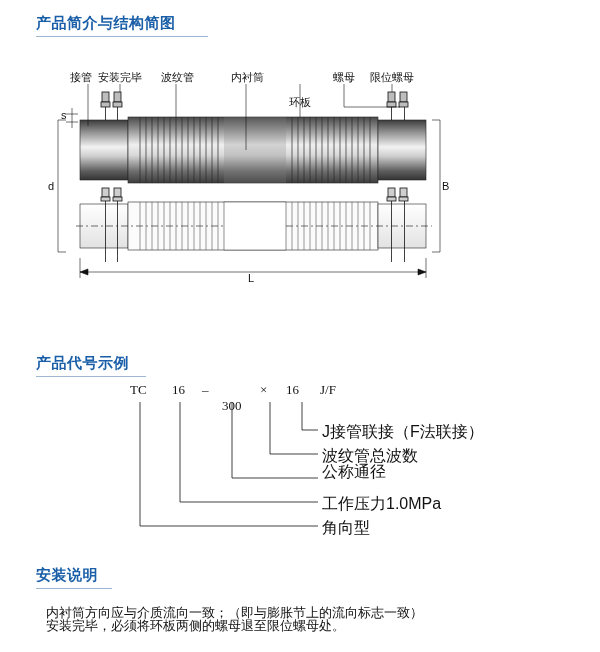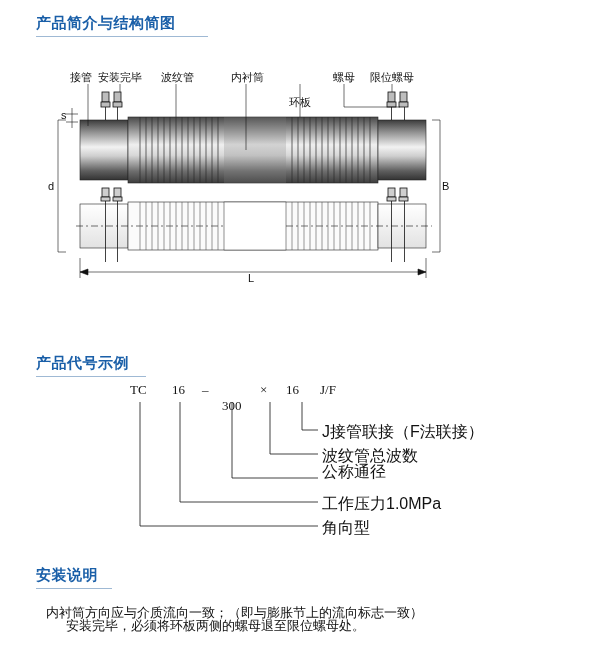--- a/index.html
+++ b/index.html
@@ -91,21 +91,21 @@
 
   
   .note {
     position: absolute;
     font-size: 13px;
     color: #111;
     white-space: nowrap;
     font-family: Liberation Serif, serif;
   }
   #note1 { left: 46px; top: 604px; }
-  #note2 { left: 46px; top: 617px; margin-left: 20px; }
+  #note2 { left: 46px; top: 617px; }
 
   svg { display: block; }
 </style>
 </head>
 <body>
 
 <div class="page">
 
   <div class="section-title" id="title1">产品简介与结构简图</div>
   <div class="title-underline" id="u1"></div>

